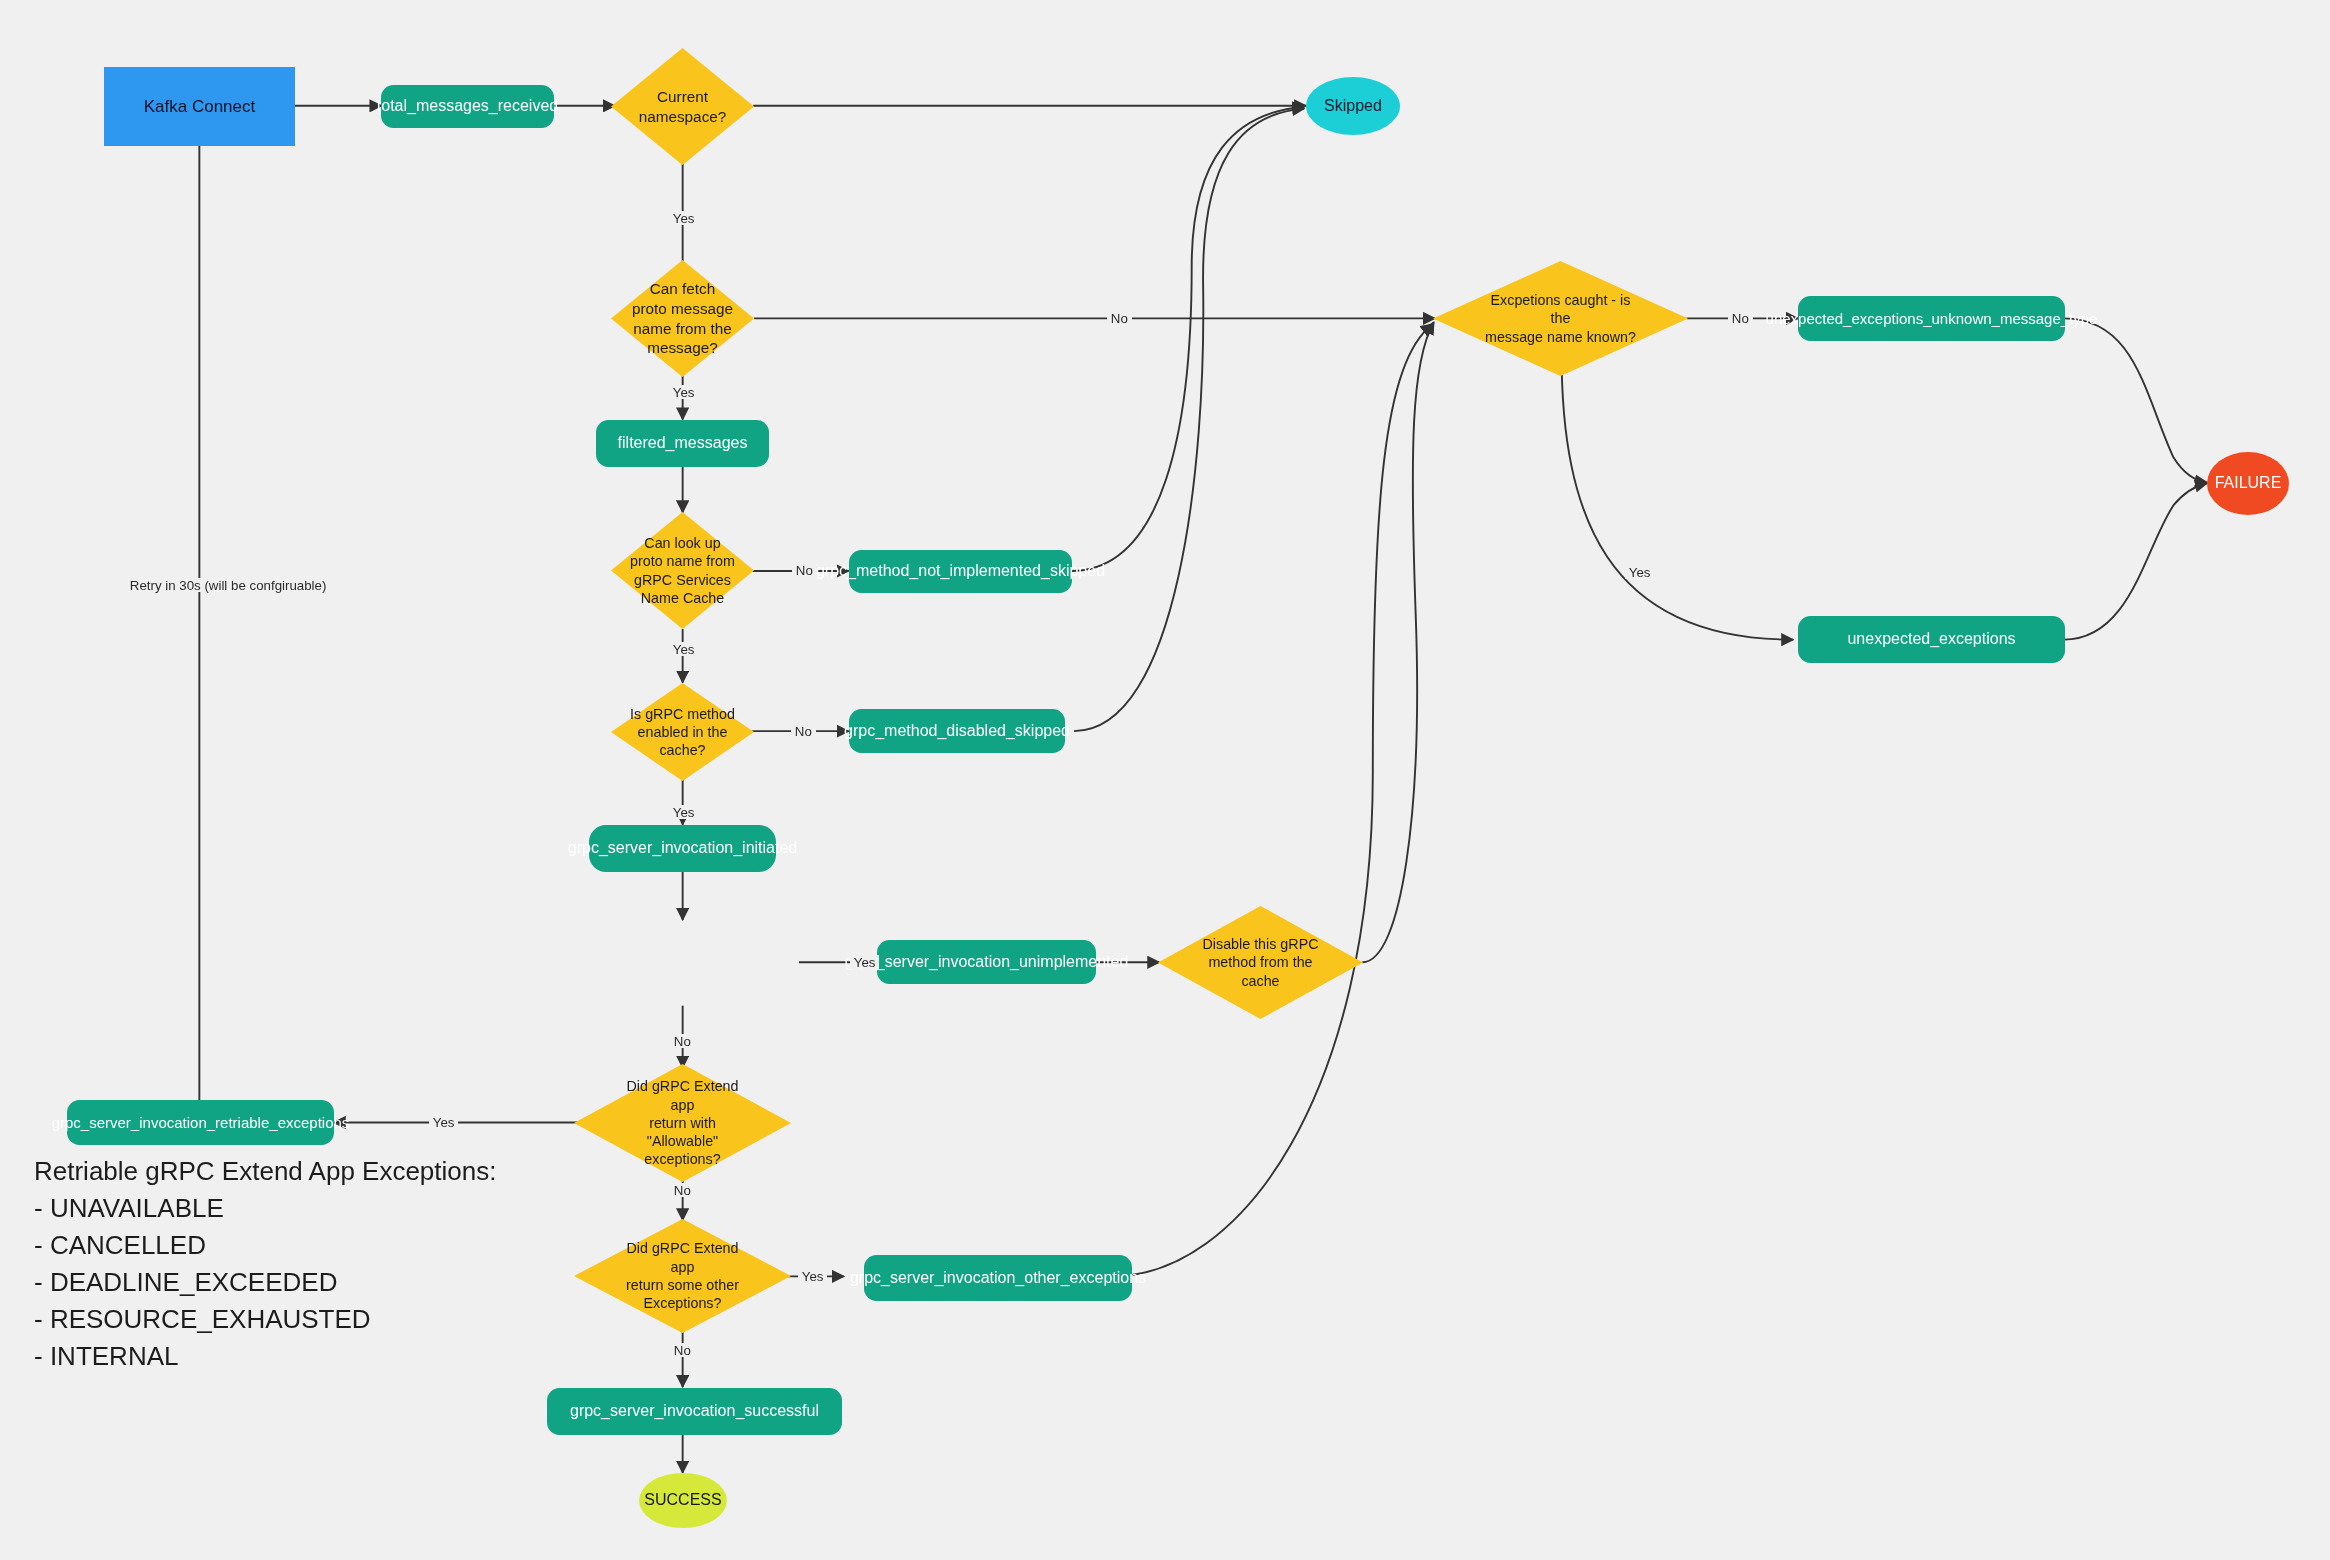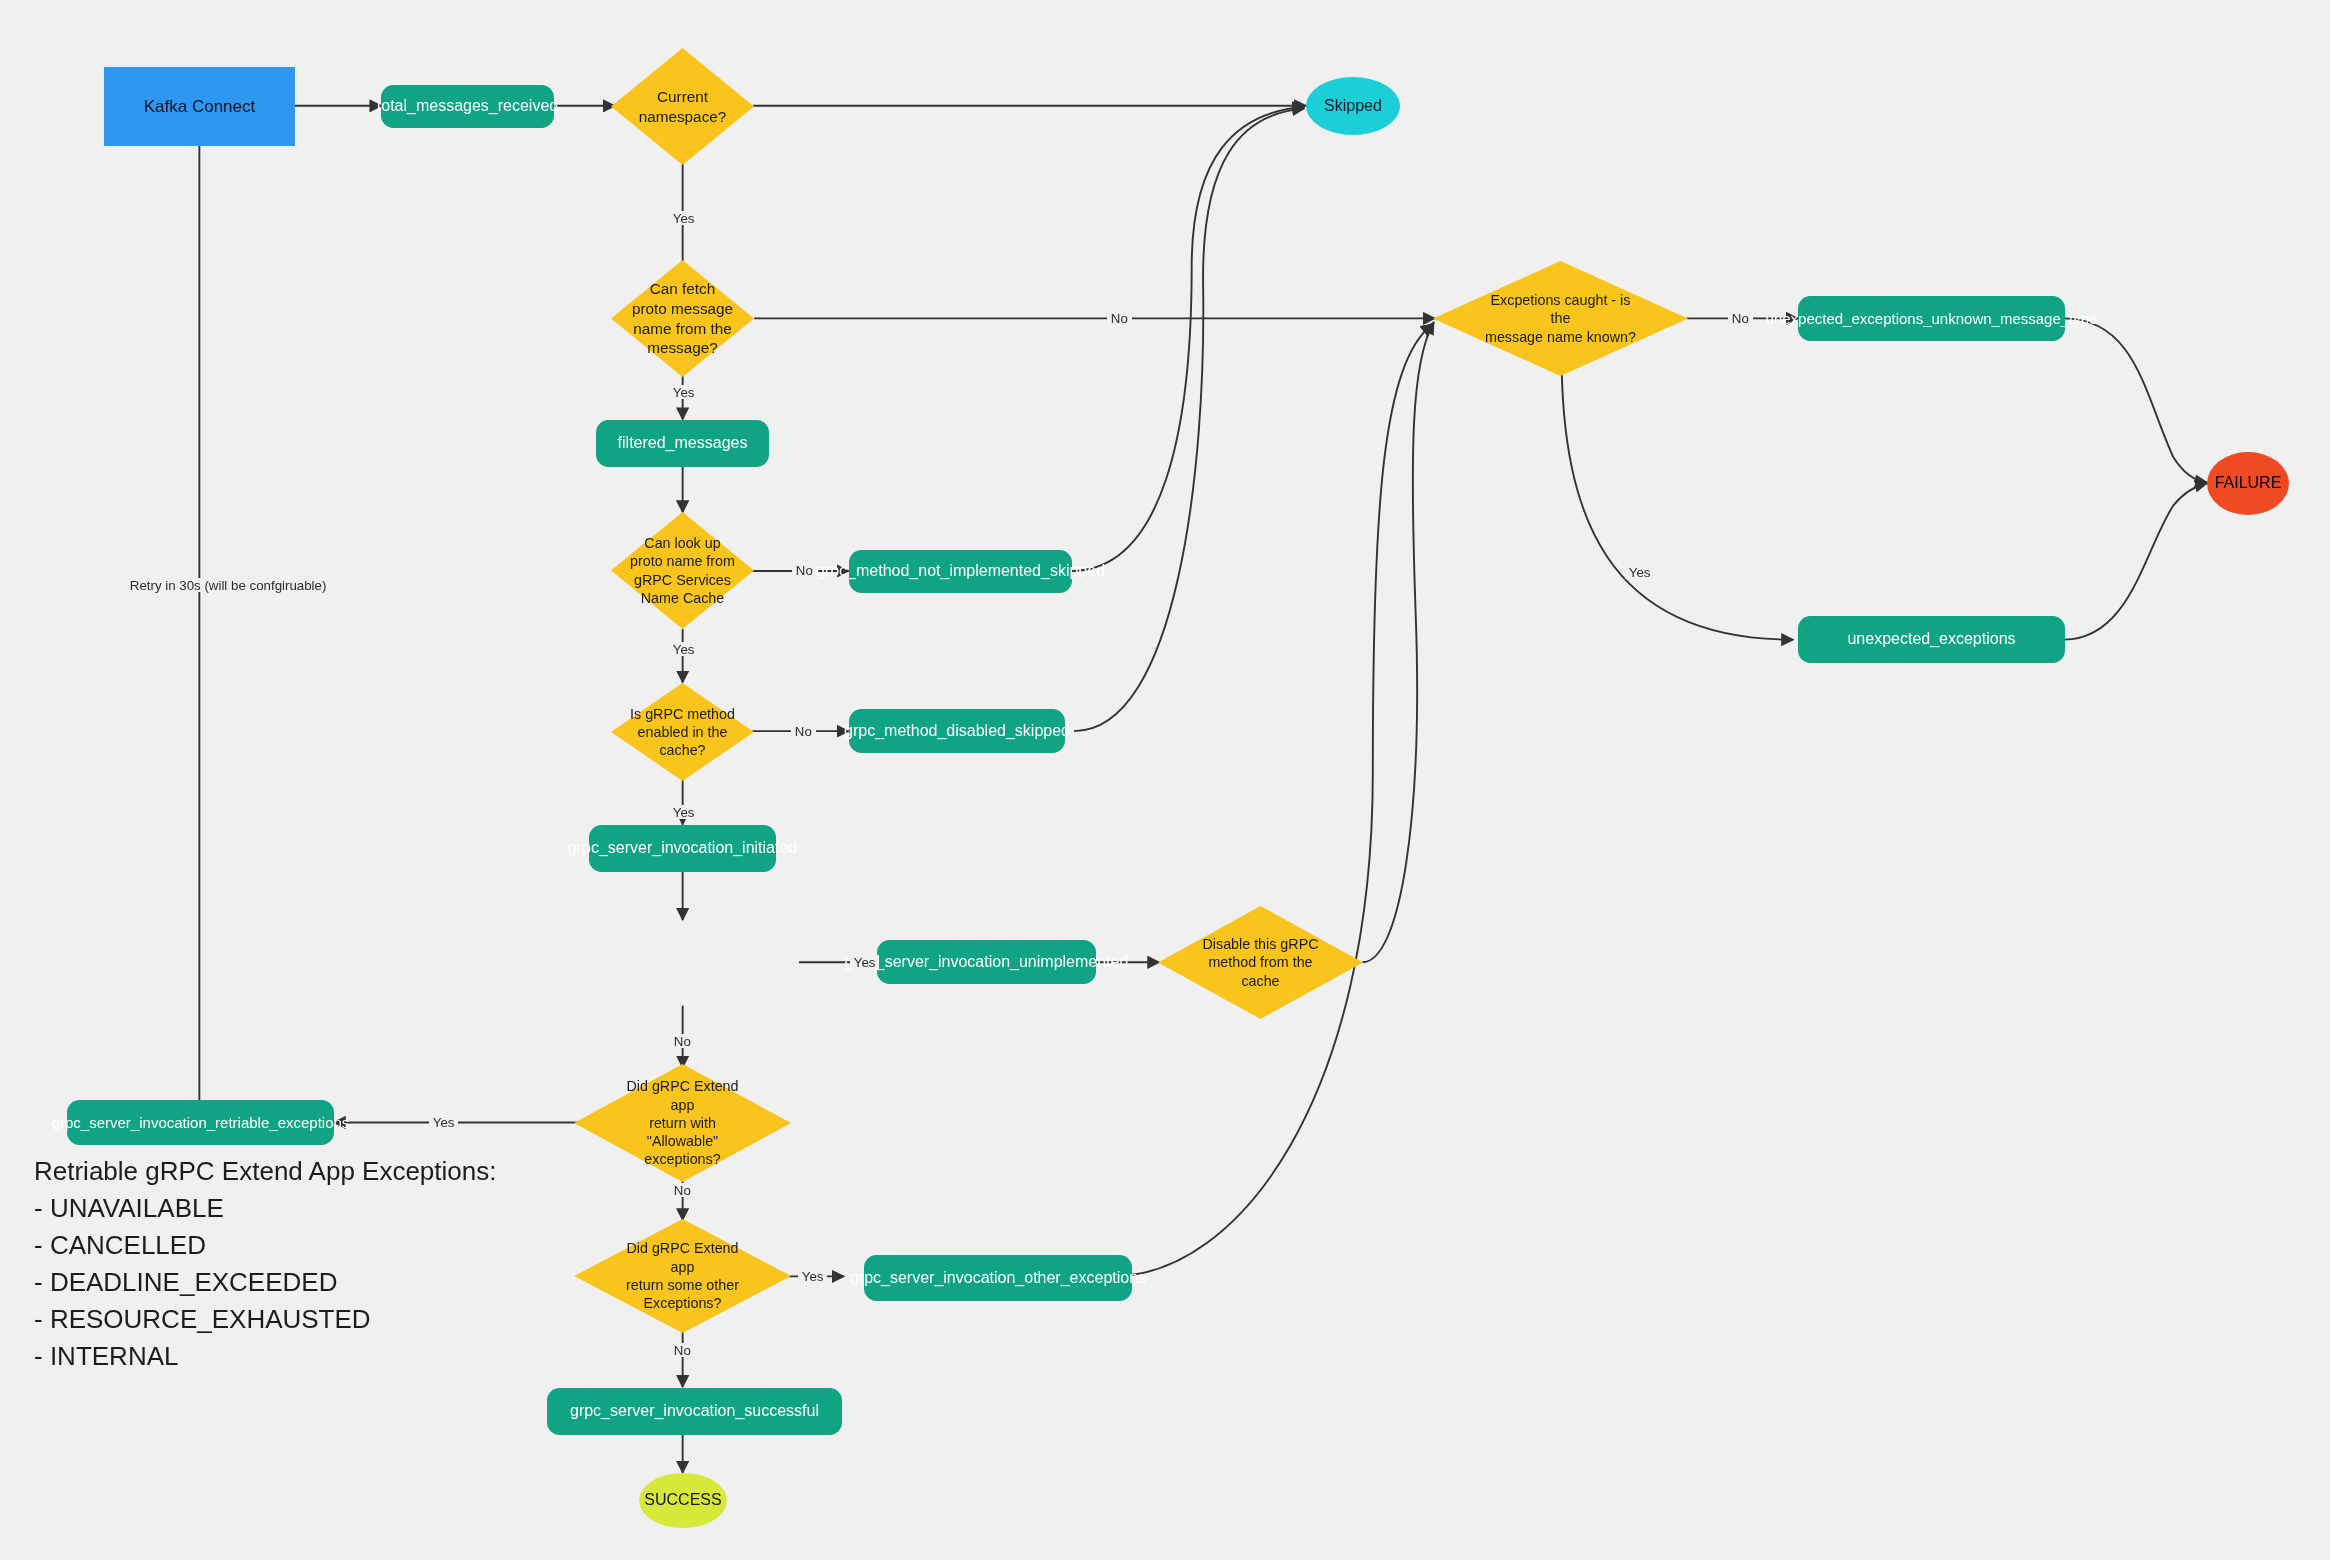--- a/index.html
+++ b/index.html
@@ -66,21 +66,21 @@
   .diamond-label {
     position: relative;
     z-index: 1;
     width: 70%;
   }
   .node-ellipse {
     border-radius: 50%;
     font-size: 16px;
   }
   .ell-skipped { background: #1ccfd6; color: #101a2e; }
-  .ell-failure { background: #f04a23; color: #000000; }
+  .ell-failure { background: #f04a23; color: #ffffff; }
   .ell-success { background: #d6e93b; color: #16180a; }
 
   .edge-label {
     position: absolute;
     font-size: 13.3px;
     color: #2b2b2b;
     background: #f0f0f0;
     padding: 0.5px 3.8px;
     line-height: 1;
     white-space: nowrap;
@@ -212,21 +212,21 @@
     <div class="diamond-shape"></div>
     <span class="diamond-label" style="width:78%; font-size:14.3px;">Is gRPC method
 enabled in the
 cache?</span>
   </div>
 
   <div class="node node-process" style="left:849px; top:709px; width:216px; height:44px;">
     <span>grpc_method_disabled_skipped</span>
   </div>
 
-  <div class="node node-process" style="left:589px; top:825px; width:187px; height:47px;">
+  <div class="node node-process" style="left:589px; top:825px; width:187px; height:47px;border-radius:17px;">
     <span>grpc_server_invocation_initiated</span>
   </div>
 
 
   <div class="node node-process" style="left:877px; top:940px; width:219px; height:44px;">
     <span>grpc_server_invocation_unimplemented</span>
   </div>
 
   <div class="node node-decision" style="left:1158px; top:906px; width:205px; height:113px;">
     <div class="diamond-shape"></div>

